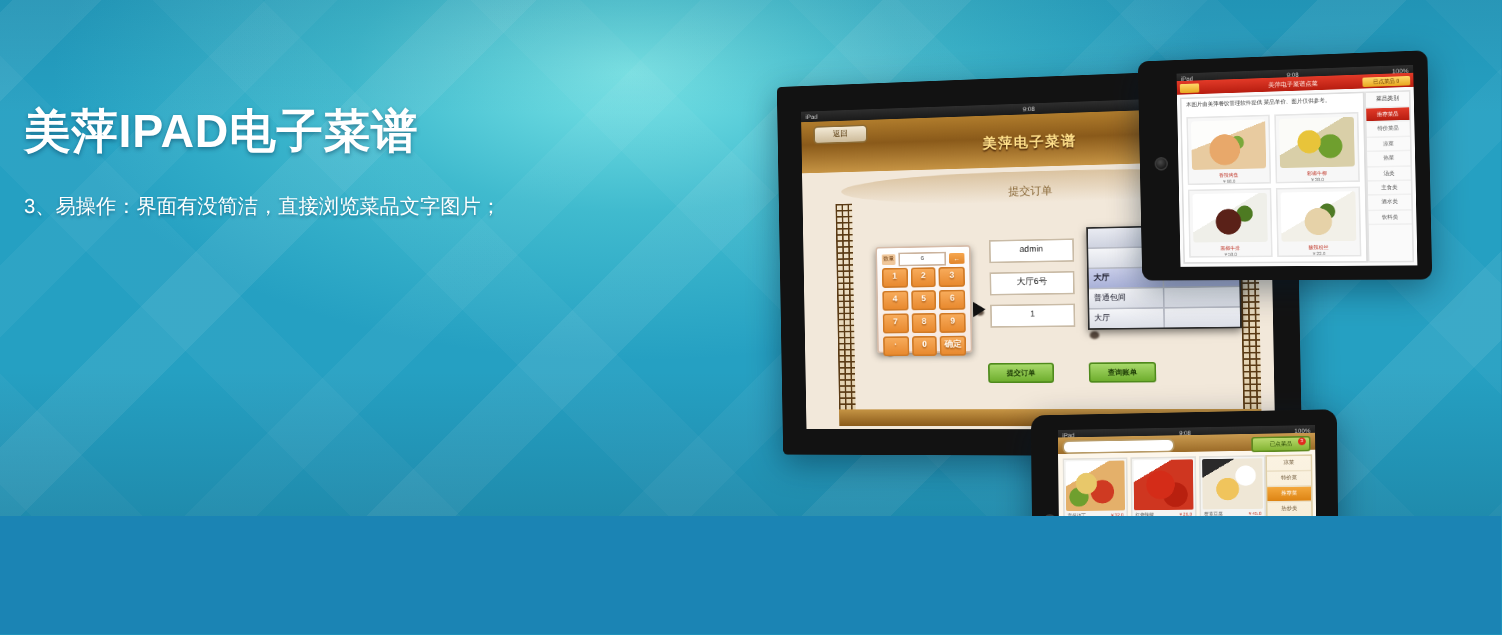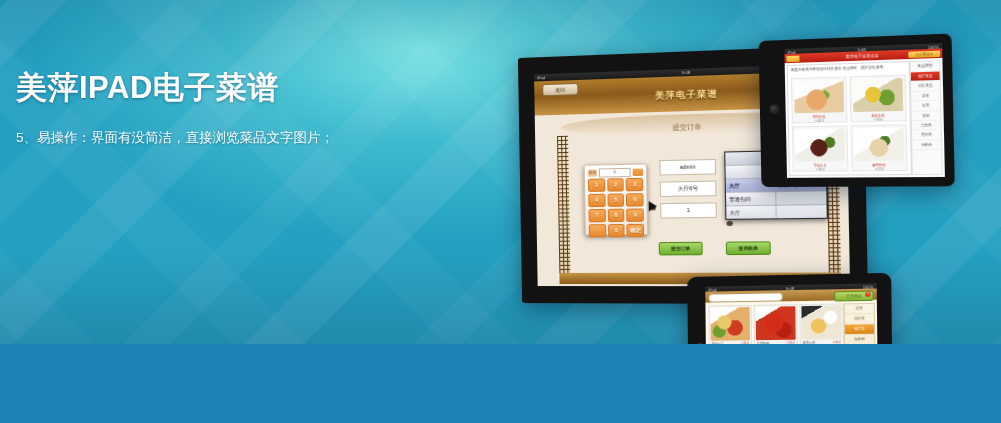--- a/index.html
+++ b/index.html
@@ -236,21 +236,21 @@
 
   <div class="bg-base"></div>
   <div class="bg-base2"></div>
   <div class="stripes"></div>
   <div class="stripes2"></div>
   <div class="vig"></div>
 
   <div class="copy">
     <h1 class="headline">美萍IPAD电子菜谱</h1>
     <ul class="bullets">
-      <li>5、易操作：界面有没简洁，直接浏览菜品文字图片；</li>
+      <li>3、易操作：界面有没简洁，直接浏览菜品文字图片；</li>
     </ul>
   </div>
 
   <div class="device" id="dev-main">
     <div class="glass">
       <div class="m-app">
 
         <div class="statusbar">
           <span class="sb-l">iPad</span>
           <span class="sb-c">9:08</span>

